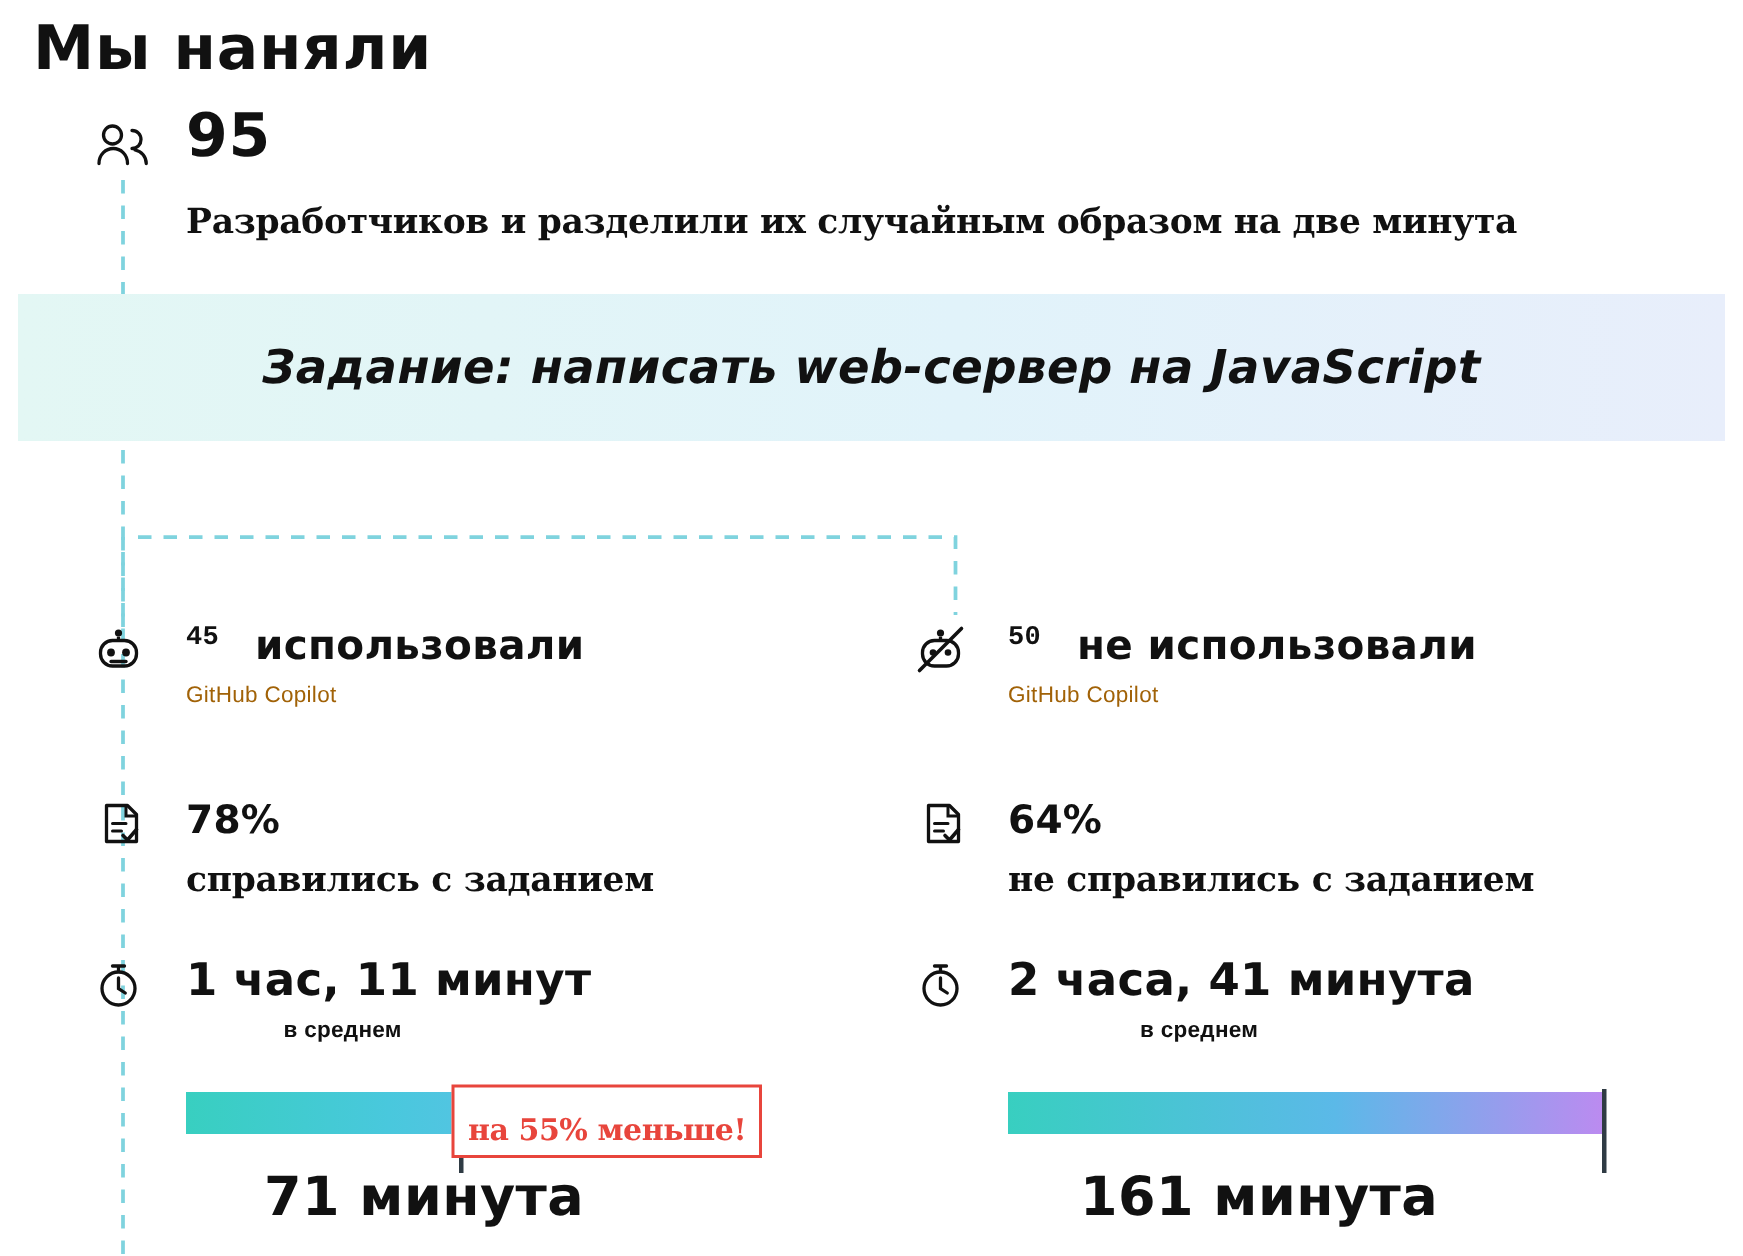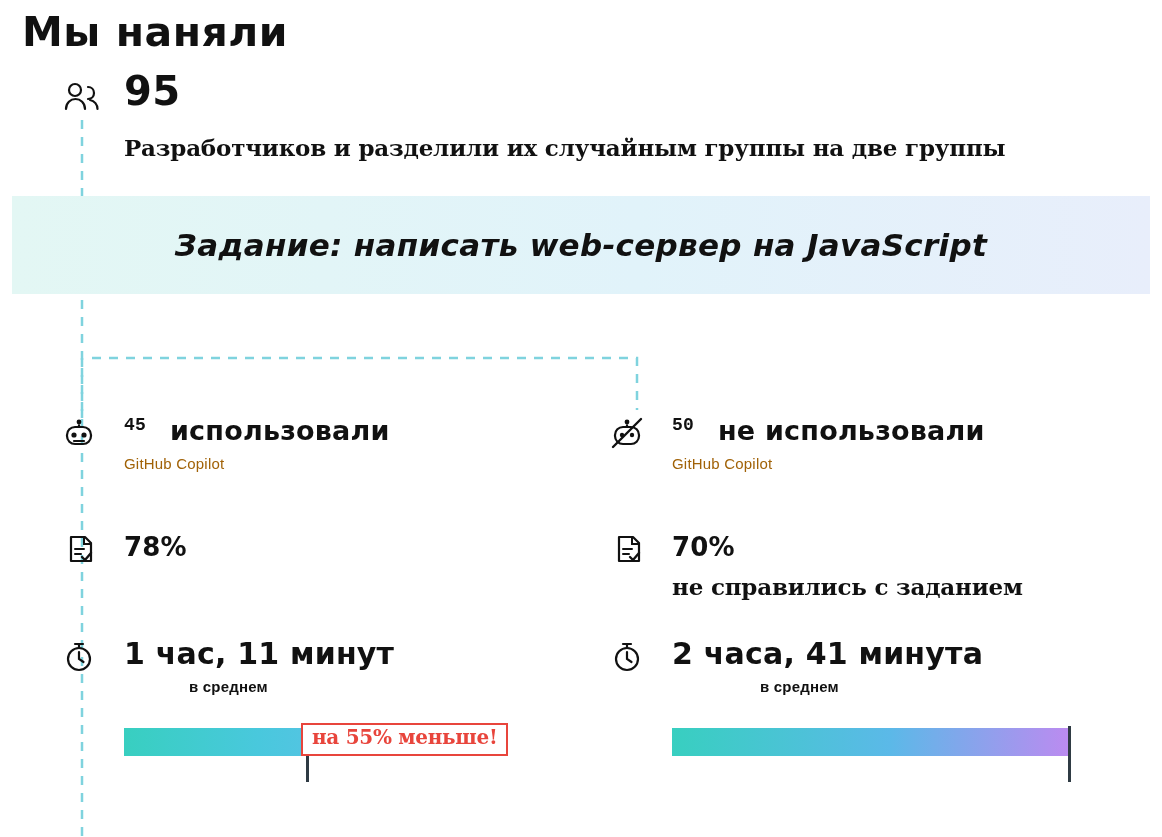--- a/index.html
+++ b/index.html
@@ -188,21 +188,21 @@
     height: 56px;
     background: #2f3b44;
   }
   .cap-left { left: 306px; top: 726px; }
   .cap-right { left: 1068px; top: 726px; }
 
   .callout {
     position: absolute;
     left: 301px;
     top: 723px;
-    padding: 0 9px 5px 9px;
+    padding: 16px 9px 5px 9px;
     border: 2px solid #e8453c;
     background: #ffffff;
     color: #e8453c;
     font-family: "DejaVu Serif", serif;
     font-size: 20px;
     font-weight: 700;
     letter-spacing: -0.3px;
     white-space: nowrap;
   }
 
@@ -230,21 +230,21 @@
     <path d="M82 358 L82 420" stroke="#7fd3de" stroke-width="2.5" fill="none" stroke-dasharray="9 8"></path>
   </svg>
 
   <svg class="hired-icon" viewBox="0 0 40 40">
     <circle cx="13" cy="12" r="6" fill="none" stroke="#111" stroke-width="2.2"></circle>
     <path d="M4 31c0-6 4.5-10 9.5-10S23 25 23 31" fill="none" stroke="#111" stroke-width="2.2" stroke-linecap="round"></path>
     <path d="M26 9c3.5 0 6 2.6 6 6s-2.5 6-6 6" fill="none" stroke="#111" stroke-width="2.2" stroke-linecap="round"></path>
     <path d="M28 22c4.5 0.8 7.5 4.6 7.5 9" fill="none" stroke="#111" stroke-width="2.2" stroke-linecap="round"></path>
   </svg>
   <div class="hired-number">95</div>
-  <div class="hired-desc">Разработчиков и разделили их случайным группы на две группы</div>
+  <div class="hired-desc">Разработчиков и разделили их случайным образом на две минута</div>
 
   <div class="task-banner">
     <div class="task-text">Задание: написать web-сервер на JavaScript</div>
   </div>
 
   <svg class="row-icon" style="left:62px; top:416px;" viewBox="0 0 34 34">
     <rect x="5" y="11" width="24" height="17" rx="8" fill="none" stroke="#111" stroke-width="2.2"></rect>
     <circle cx="17" cy="6" r="2.4" fill="#111"></circle>
     <path d="M17 8.4V11" stroke="#111" stroke-width="2.2"></path>
     <circle cx="12" cy="19" r="2.6" fill="#111"></circle>
@@ -255,60 +255,63 @@
   <div class="grp-head-label" style="left:170px; top:415px;">использовали</div>
   <div class="grp-head-sub" style="left:124px; top:455px;">GitHub Copilot</div>
 
   <svg class="row-icon" style="left:64px; top:532px;" viewBox="0 0 34 34">
     <path d="M7 5h14l6 6v18H7z" fill="none" stroke="#111" stroke-width="2.2" stroke-linejoin="round"></path>
     <path d="M20 5v7h7" fill="none" stroke="#111" stroke-width="2"></path>
     <path d="M11 17h9M11 22h6" stroke="#111" stroke-width="2" stroke-linecap="round"></path>
     <path d="M18 25l3 3 6-7" fill="none" stroke="#111" stroke-width="2.4" stroke-linecap="round" stroke-linejoin="round"></path>
   </svg>
   <div class="pct" style="left:124px; top:532px;">78%</div>
+  <div class="pct-label" style="left:124px; top:573px;">справились с заданием</div>
 
   <svg class="row-icon" style="left:62px; top:640px;" viewBox="0 0 34 34">
     <circle cx="17" cy="19" r="11" fill="none" stroke="#111" stroke-width="2.2"></circle>
     <path d="M17 12v7l4.5 3" fill="none" stroke="#111" stroke-width="2.2" stroke-linecap="round"></path>
     <path d="M13 4h8" stroke="#111" stroke-width="2.2" stroke-linecap="round"></path>
     <path d="M17 4v4" stroke="#111" stroke-width="2.2"></path>
   </svg>
   <div class="time" style="left:124px; top:636px;">1 час, 11 минут</div>
   <div class="time-sub" style="left:189px; top:678px;">в среднем</div>
 
   <div class="bar bar-left"></div>
   <div class="bar-cap cap-left"></div>
   <div class="callout">на 55% меньше!</div>
+  <div class="bar-total total-left">71 минута</div>
 
   <svg class="row-icon" style="left:610px; top:416px;" viewBox="0 0 34 34">
     <rect x="5" y="11" width="24" height="17" rx="8" fill="none" stroke="#111" stroke-width="2.2"></rect>
     <circle cx="17" cy="6" r="2.4" fill="#111"></circle>
     <path d="M17 8.4V11" stroke="#111" stroke-width="2.2"></path>
     <circle cx="12" cy="19" r="2.2" fill="#111"></circle>
     <circle cx="22" cy="19" r="2.2" fill="#111"></circle>
     <path d="M3 31L31 3" stroke="#111" stroke-width="2.4" stroke-linecap="round"></path>
   </svg>
   <div class="grp-head-num" style="left:672px; top:415px;">50</div>
   <div class="grp-head-label" style="left:718px; top:415px;">не использовали</div>
   <div class="grp-head-sub" style="left:672px; top:455px;">GitHub Copilot</div>
 
   <svg class="row-icon" style="left:612px; top:532px;" viewBox="0 0 34 34">
     <path d="M7 5h14l6 6v18H7z" fill="none" stroke="#111" stroke-width="2.2" stroke-linejoin="round"></path>
     <path d="M20 5v7h7" fill="none" stroke="#111" stroke-width="2"></path>
     <path d="M11 17h9M11 22h6" stroke="#111" stroke-width="2" stroke-linecap="round"></path>
     <path d="M18 25l3 3 6-7" fill="none" stroke="#111" stroke-width="2.4" stroke-linecap="round" stroke-linejoin="round"></path>
   </svg>
-  <div class="pct" style="left:672px; top:532px;">70%</div>
+  <div class="pct" style="left:672px; top:532px;">64%</div>
   <div class="pct-label" style="left:672px; top:573px;">не справились с заданием</div>
 
   <svg class="row-icon" style="left:610px; top:640px;" viewBox="0 0 34 34">
     <circle cx="17" cy="19" r="11" fill="none" stroke="#111" stroke-width="2.2"></circle>
     <path d="M17 12v7l4.5 3" fill="none" stroke="#111" stroke-width="2.2" stroke-linecap="round"></path>
     <path d="M13 4h8" stroke="#111" stroke-width="2.2" stroke-linecap="round"></path>
     <path d="M17 4v4" stroke="#111" stroke-width="2.2"></path>
   </svg>
   <div class="time" style="left:672px; top:636px;">2 часа, 41 минута</div>
   <div class="time-sub" style="left:760px; top:678px;">в среднем</div>
 
   <div class="bar bar-right"></div>
   <div class="bar-cap cap-right"></div>
+  <div class="bar-total total-right">161 минута</div>
 
 </div>
 
 </body></html>

